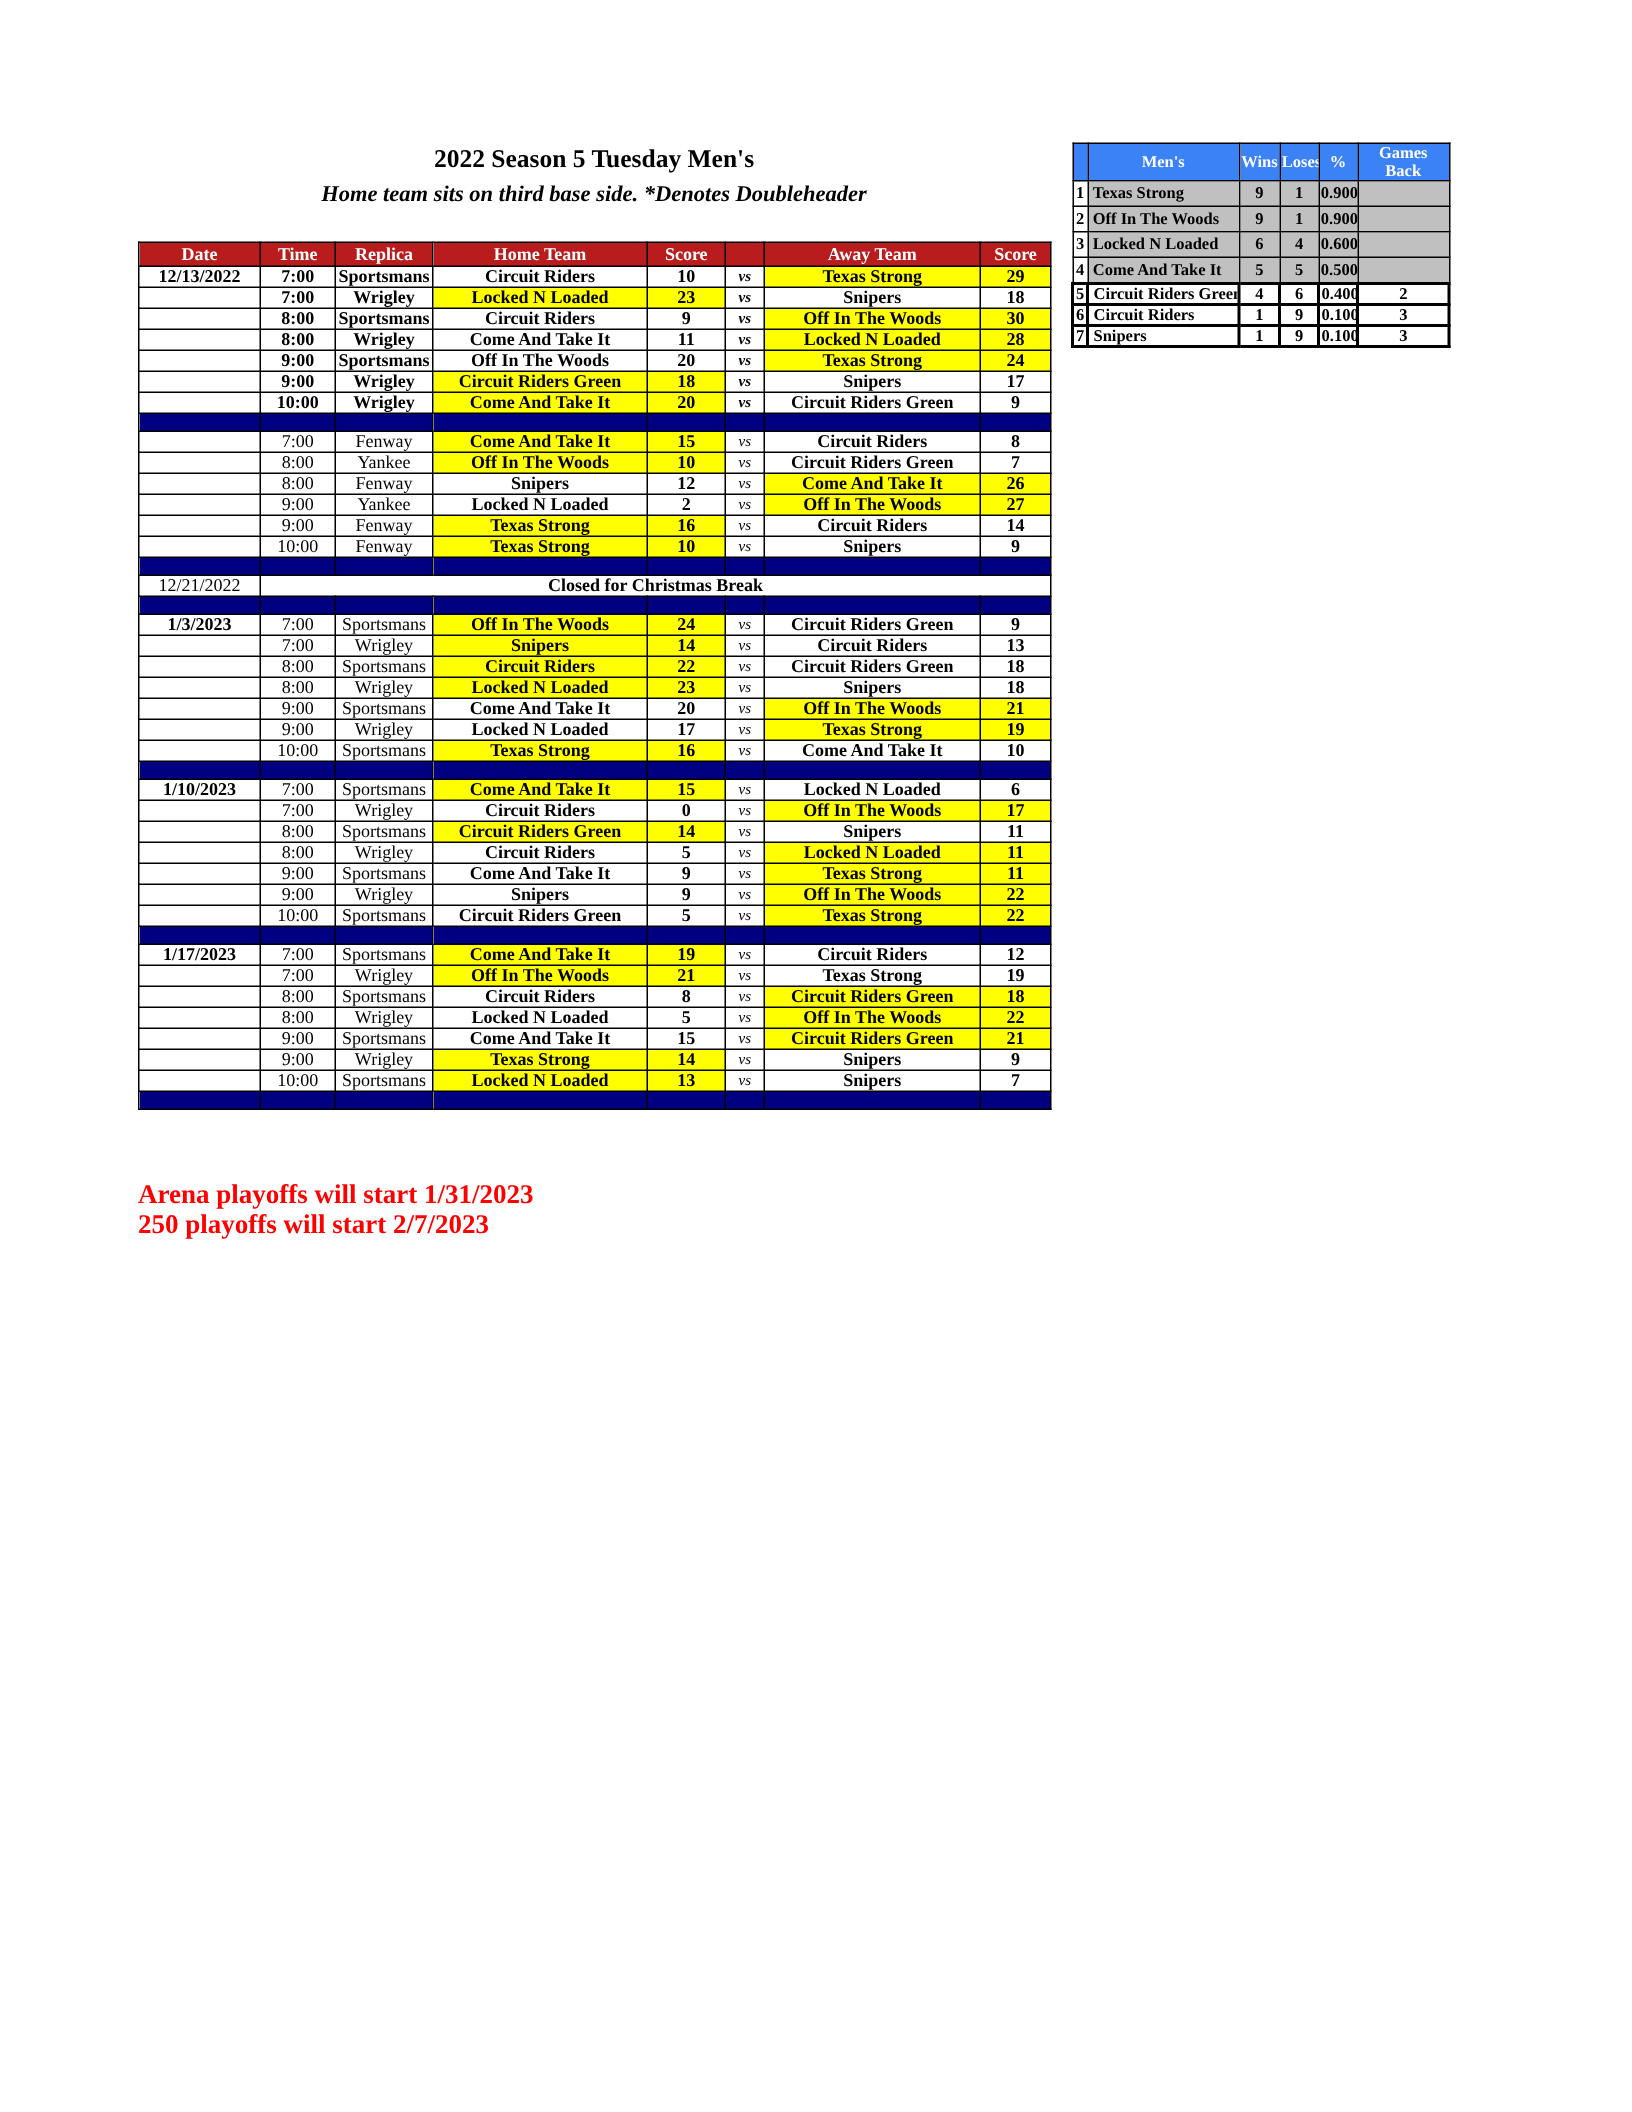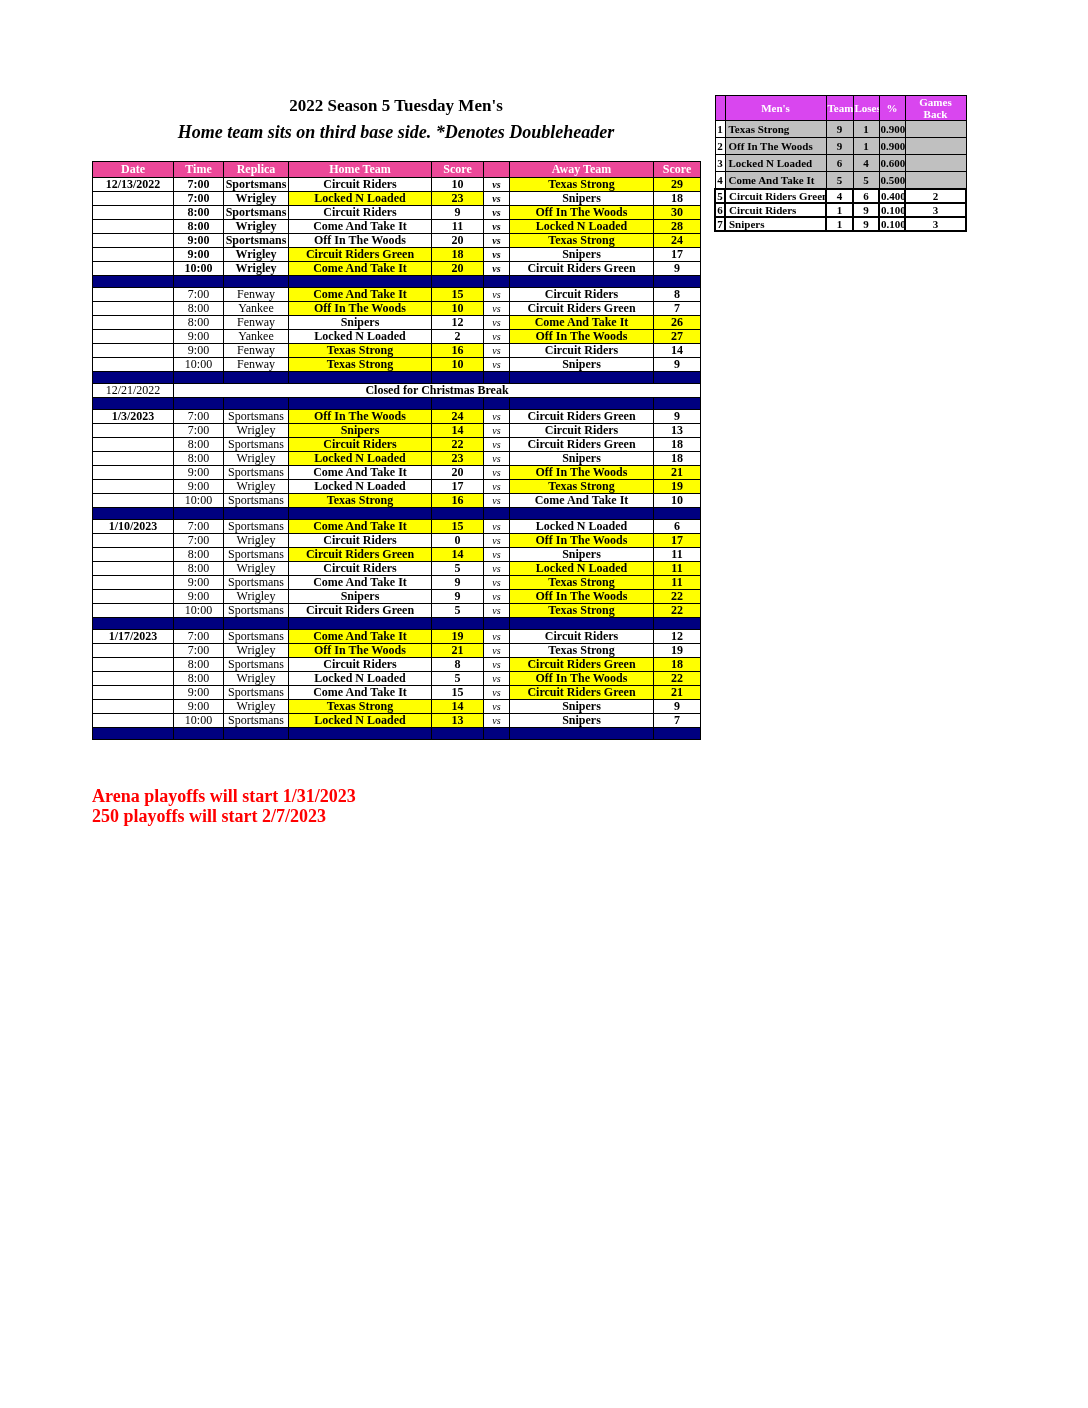--- a/index.html
+++ b/index.html
@@ -6,44 +6,44 @@
   html,body { margin:0; padding:0; }
   body {
     width:1088px; height:1408px; position:relative;
     background:#ffffff;
     font-family:"Liberation Serif","DejaVu Serif",serif;
     color:#000;
   }
   .doc-header { position:absolute; left:92px; top:94px; width:608px; text-align:center; }
   .title   { font-size:21px; font-weight:bold; line-height:1.1; }
   .subtitle{ font-size:17px; font-weight:bold; line-height:1.2; margin-top:2px;text-align:center; }
-  .note    { font-size:18px; font-weight:bold; font-style:italic; margin-top:6px; }
+  .note    { font-size:15px; font-weight:bold; font-style:italic; margin-top:6px; }
 
   table { border-collapse:collapse; table-layout:fixed; }
   td, th { border:1px solid #000; padding:0 1px; overflow:hidden; white-space:nowrap; }
 
   
   .schedule { position:absolute; left:92px; top:161px; width:608px; }
   .schedule th {
-    background:#ec4899; color:#fff; font-weight:bold;
+    background:#b91c1c; color:#fff; font-weight:bold;
     font-size:12px; height:15px; text-align:center;
   }
   .schedule td { font-size:12px; height:14px; line-height:13px; text-align:center; }
   .schedule td.team, .schedule td.score { font-weight:bold; }
   .schedule td.date-cell { font-weight:bold; }
   .schedule td.vs { font-style:italic; font-size:10px; }
   .schedule tr.bold-block td { font-weight:bold; }
   .schedule td.win { background:#FFFF00; }
   .schedule tr.sep td { background:#000080; height:12px; }
   .schedule td.closed-msg { font-weight:bold; }
 
   
   .standings { position:absolute; left:714px; top:95px; width:251px; }
   .standings th {
-    background:#d946ef; color:#fff; font-weight:bold;
+    background:#3b82f6; color:#fff; font-weight:bold;
     font-size:11px; height:25px; text-align:center; white-space:normal;
   }
   .standings td { font-size:11px; height:17px; text-align:center; }
   .standings td.team-cell { text-align:left; padding-left:3px; }
   .standings tr.shaded td { background:#C0C0C0; }
   .standings tr.shaded td.rank-cell { background:#fff; }
   .standings tr.top7 td { font-weight:bold; }
   .standings tr.unshaded td { border-width:2px; height:13px; font-weight:bold; }
 
   
@@ -495,21 +495,21 @@
       <col style="width:101px">
       <col style="width:27px">
     <col style="width:26px">
       <col style="width:26px">
       <col style="width:61px">
   </colgroup>
   <thead>
       <tr id="standings-head-row">
         <th></th>
         <th>Men's</th>
-        <th>Team</th>
+        <th>Wins</th>
         <th>Loses</th>
         <th>%</th>
         <th>Games Back</th>
       </tr>
     </thead>
   <tbody id="standings-body">
       <tr class="shaded top7">
         <td class="rank-cell">1</td>
         <td class="team-cell">Texas Strong</td>
         <td>9</td>

